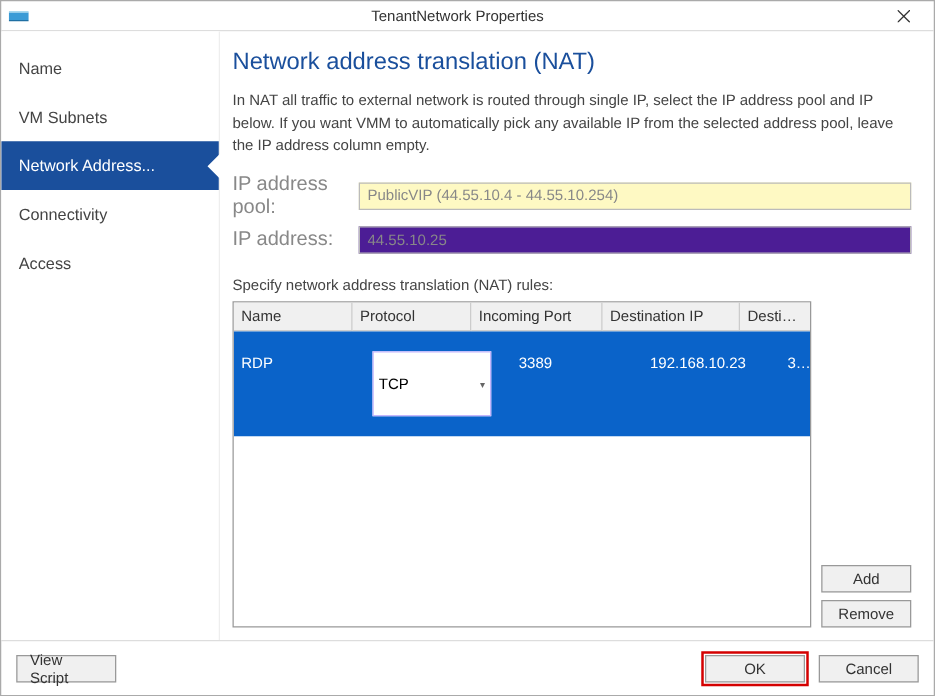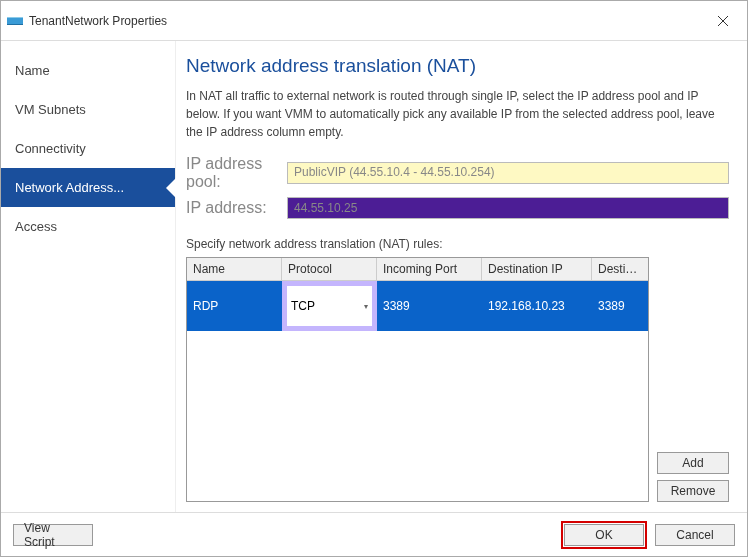--- a/index.html
+++ b/index.html
@@ -11,25 +11,26 @@
     background: #fff;
   }
   .window {
     width: 748px; height: 557px;
     border: 1px solid #aaa;
     display: flex;
     flex-direction: column;
     position: relative;
   }
   .titlebar {
-    height: 40px;
+    height: 24px;
     display: flex;
     align-items: center;
     padding: 0 4px 0 6px;
     border-bottom: 1px solid #ddd;
+    text-align: center;
   }
   .app-icon {
     width: 16px; height: 12px;
     margin-right: 6px;
     display: inline-block;
   }
   .titlebar .title { flex: 1; font-size: 12px; }
   .close-btn {
     width: 40px; height: 26px;
     display: flex; align-items: center; justify-content: center;
@@ -148,23 +149,23 @@
     display: flex;
   }
   .grid-row.selected { background: #0a63c9; color: #fff; }
   .gd-cell {
     padding: 18px 6px;
     font-size: 12px;
     overflow: hidden; white-space: nowrap; text-overflow: ellipsis;
   }
   .gd-cell.editor {
     background: #fff; color: #000;
-    border: 5px solid #c4b5fd;
-    margin: 0;
-    padding: 1px 4px;
+    border: 1px solid #c4b5fd;
+    margin: 16px;
+    padding: 18px 4px;
     display: flex; align-items: center; justify-content: space-between;
   }
   .col-name { width: 95px; }
   .col-proto { width: 95px; }
   .col-in { width: 105px; }
   .col-dip { width: 110px; }
   .col-dp { width: 100px; flex: 1; border-right: none; }
 
   .side-btns {
     width: 72px;
@@ -224,22 +225,22 @@
         <line x1="10" y1="0" x2="0" y2="10" stroke="currentColor" stroke-width="1"></line>
       </svg>
     </div>
   </div>
 
   <div class="body">
 
     <div class="sidebar">
       <div class="nav-item">Name</div>
       <div class="nav-item">VM Subnets</div>
+      <div class="nav-item selected">Network Address...</div>
       <div class="nav-item">Connectivity</div>
-      <div class="nav-item selected">Network Address...</div>
       <div class="nav-item">Access</div>
     </div>
 
     <div class="main">
       <h1>Network address translation (NAT)</h1>
       <div class="desc">In NAT all traffic to external network is routed through single IP, select the IP address pool and IP below. If you want VMM to automatically pick any available IP from the selected address pool, leave the IP address column empty.</div>
 
       <div class="form-row">
         <div class="form-label">IP address pool:</div>
         <div class="form-input combo">PublicVIP (44.55.10.4 - 44.55.10.254)</div>

